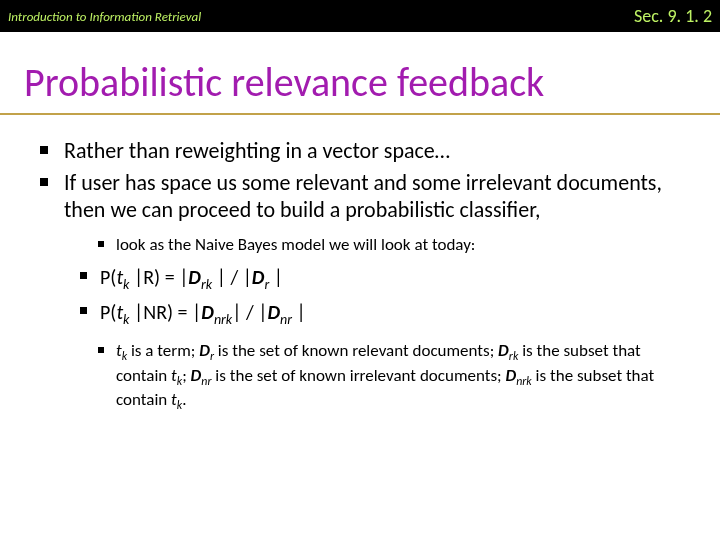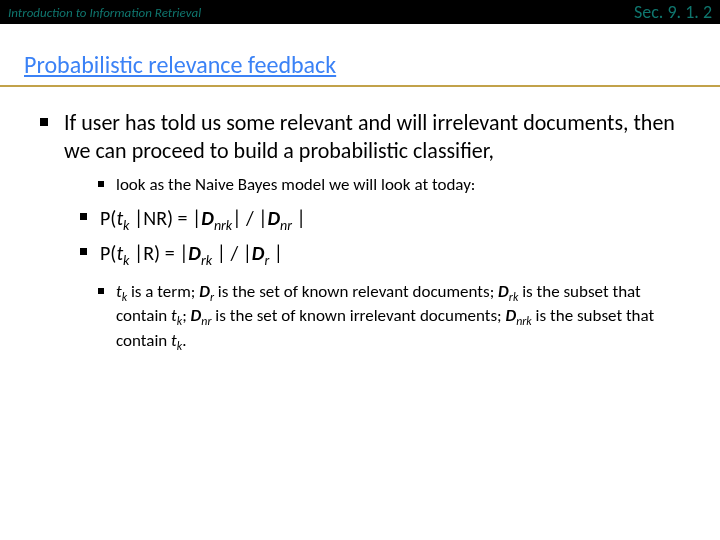--- a/index.html
+++ b/index.html
@@ -9,35 +9,34 @@
     font-family: Calibri, "Segoe UI", Arial, sans-serif;
     background: #ffffff;
     color: #000;
     overflow: hidden;
   }
   .header {
     display: flex;
     justify-content: space-between;
     align-items: center;
     background: #000000;
-    color: #0f766e;
-    height: 24px;
+    color: #bef264;
+    height: 32px;
     padding: 1px 8px;
     font-size: 13px;
   }
   .header-left { font-style: italic; }
   .header-right { font-size: 18px; }
   .title {
-    font-size: 24px;
+    font-size: 40px;
     font-weight: 400;
-    color: #3b82f6;
+    color: #a21caf;
     padding: 26px 24px 6px 24px;
     border-bottom: 2px solid #c2a24a;
     margin: 0 0 22px 0;
-    text-decoration: underline;
   }
   .content {
     padding: 0 32px 0 40px;
   }
   ul.level1 {
     list-style: none;
     font-size: 22px;
     line-height: 1.25;
   }
   ul.level1 > li {
@@ -103,31 +102,32 @@
 
 <div class="header">
   <span class="header-left">Introduction to Information Retrieval</span>
   <span class="header-right">Sec. 9. 1. 2</span>
 </div>
 
 <h1 class="title">Probabilistic relevance feedback</h1>
 
 <div class="content">
   <ul class="level1">
+    <li>Rather than reweighting in a vector space…</li>
     <li>
-      <span>If user has told us some relevant and will irrelevant documents, then we can proceed to build a probabilistic classifier,</span>
+      <span>If user has space us some relevant and some irrelevant documents, then we can proceed to build a probabilistic classifier,</span>
       <ul class="level2">
         <li>look as the Naive Bayes model we will look at today:</li>
       </ul>
       <ul class="level1b">
         <li>
-          <span>P(</span><span class="it">t</span><span class="sub">k</span><span> |NR) = |</span><span class="it b">D</span><span class="sub">nrk</span><span>| / |</span><span class="it b">D</span><span class="sub">nr</span><span> |</span>
+          <span>P(</span><span class="it">t</span><span class="sub">k</span><span> |R) = |</span><span class="it b">D</span><span class="sub">rk</span><span> | / |</span><span class="it b">D</span><span class="sub">r</span><span> |</span>
         </li>
         <li>
-          <span>P(</span><span class="it">t</span><span class="sub">k</span><span> |R) = |</span><span class="it b">D</span><span class="sub">rk</span><span> | / |</span><span class="it b">D</span><span class="sub">r</span><span> |</span>
+          <span>P(</span><span class="it">t</span><span class="sub">k</span><span> |NR) = |</span><span class="it b">D</span><span class="sub">nrk</span><span>| / |</span><span class="it b">D</span><span class="sub">nr</span><span> |</span>
         </li>
       </ul>
       <ul class="level2">
         <li>
           <span class="it">t</span><span class="sub">k</span><span> is a term; </span><span class="it b">D</span><span class="sub">r</span><span> is the set of known relevant documents; </span><span class="it b">D</span><span class="sub">rk</span><span> is the subset that contain </span><span class="it">t</span><span class="sub">k</span><span>; </span><span class="it b">D</span><span class="sub">nr</span><span> is the set of known irrelevant documents; </span><span class="it b">D</span><span class="sub">nrk</span><span> is the subset that contain </span><span class="it">t</span><span class="sub">k</span><span>.</span>
         </li>
       </ul>
     </li>
   </ul>
 </div>

